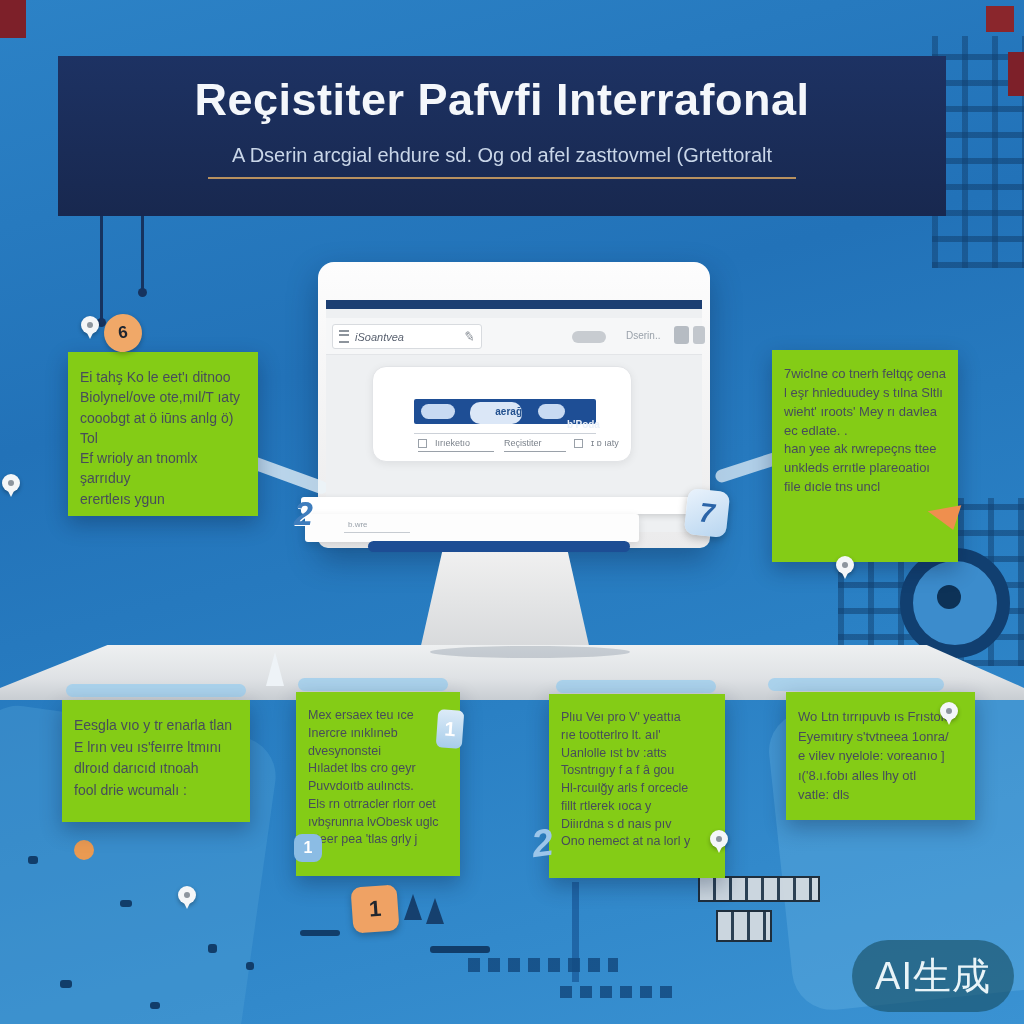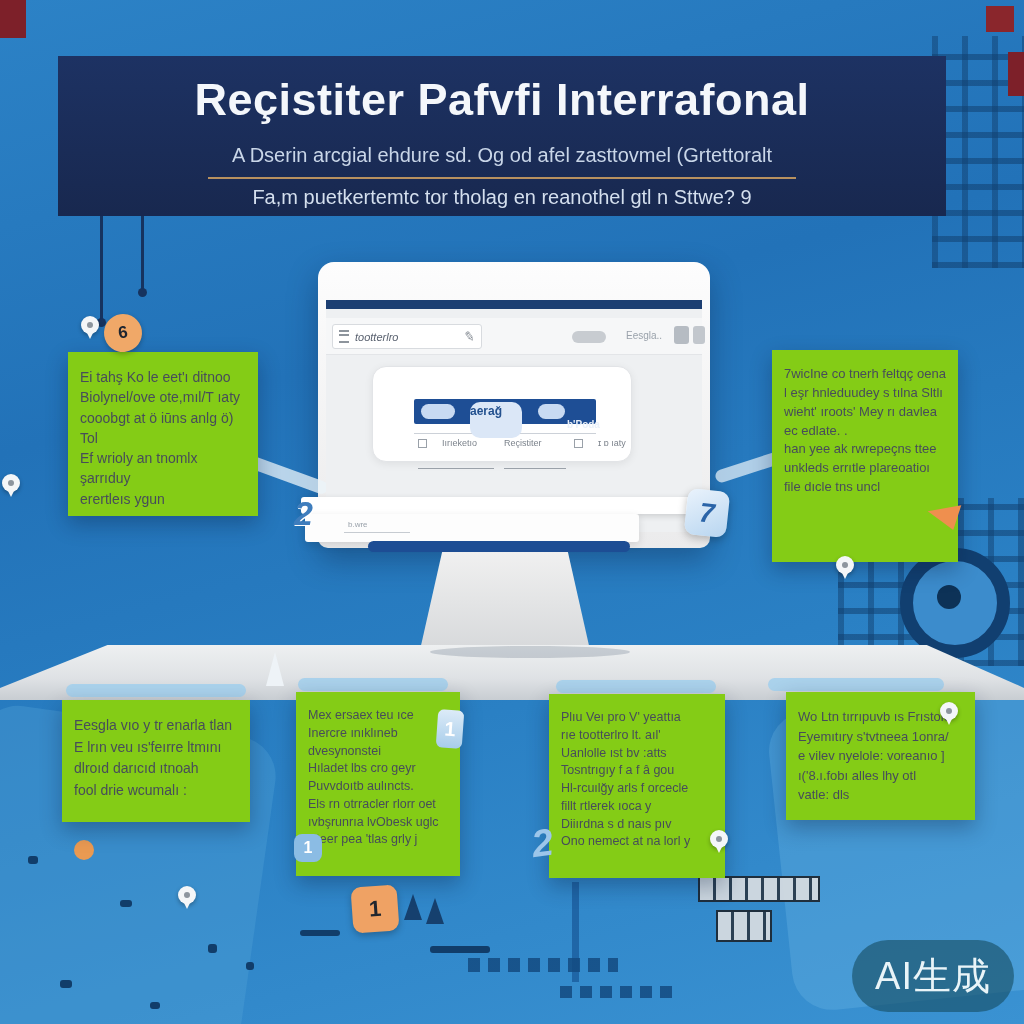--- a/index.html
+++ b/index.html
@@ -48,25 +48,25 @@
   .addr-text{font-style:italic;font-size:11px;color:#5a6270;flex:1;}
   .addr-pencil{font-size:13px;color:#7c838c;transform:rotate(10deg);}
   .blob{left:572px;top:331px;width:34px;height:12px;background:#c8ccd1;border-radius:7px;z-index:6;}
   .rlabel{left:626px;top:330px;font-size:10px;color:#9aa2ab;z-index:6;}
   .sqbtn{background:#b6bcc3;border-radius:3px;z-index:6;}
 
   .card{left:372px;top:366px;width:258px;height:94px;background:#fff;border:1px solid #e2e4e7;border-radius:14px;
     box-shadow:0 2px 8px rgba(0,0,0,.07);z-index:5;}
   .navbar{left:414px;top:399px;width:182px;height:25px;background:#1e4e95;border-radius:2px;z-index:6;}
   .pill{background:#c8daf2;border-radius:8px;z-index:7;}
-  .pill-mid{left:470px;top:402px;width:52px;height:36px;background:#dbe7f7;border-radius:10px;z-index:7;
-    text-align:left;font-size:12px;font-weight:bold;color:#23518f;line-height:19px;}
+  .pill-mid{left:470px;top:402px;width:52px;height:22px;background:#dbe7f7;border-radius:10px;z-index:7;
+    text-align:right;font-size:10px;font-weight:bold;color:#23518f;line-height:19px;}
   .navcap{left:567px;top:419px;font-size:10px;font-weight:bold;color:#eaf1fa;z-index:7;}
   .card-div{left:414px;top:433px;width:182px;height:1px;background:#ccd1d8;z-index:6;}
-  .field{font-size:9px;color:#7c838c;border-bottom:1px solid #9aa1a9;padding-bottom:20px;z-index:6;display:flex;align-items:center;gap:15px;}
+  .field{font-size:9px;color:#7c838c;border-bottom:1px solid #9aa1a9;padding-bottom:3px;z-index:6;display:flex;align-items:center;gap:8px;}
   .chk{display:inline-block;width:7px;height:7px;border:1px solid #9aa1a9;}
   .field3{border-bottom:none;}
 
   .strip1{left:301px;top:497px;width:420px;height:17px;background:#fff;border-radius:3px;box-shadow:0 2px 6px rgba(0,0,0,.15);z-index:6;}
   .strip2{left:305px;top:514px;width:334px;height:28px;background:#fdfdfd;border-radius:3px;box-shadow:0 3px 8px rgba(0,0,0,.12);z-index:6;}
   .swirl-screen{left:294px;top:494px;font-size:34px;font-weight:bold;font-style:italic;color:#3e7dbd;text-shadow:1px 1px 0 #ffffff;z-index:7;}
   .tiny-label{left:348px;top:520px;font-size:8px;color:#9aa2ab;z-index:7;}
   .tiny-underline{left:344px;top:532px;width:66px;height:1px;background:#c6cbd1;z-index:7;}
   .badge7{left:686px;top:490px;width:42px;height:46px;background:linear-gradient(150deg,#eaf3fc,#b7d5f0);border-radius:10px;
     transform:rotate(6deg);box-shadow:0 3px 8px rgba(0,0,0,.25);z-index:7;text-align:center;line-height:46px;
@@ -123,41 +123,40 @@
 <div class="abs wire-knob" style="left:138px;top:288px;z-index:1;"></div>
 <div class="abs circuit" style="left:838px;top:498px;width:186px;height:168px;z-index:1;"></div>
 <div class="abs target" style="left:900px;top:548px;z-index:1;"></div>
 <div class="abs patch" style="left:-40px;top:720px;width:300px;height:320px;background:rgba(84,163,216,.35);transform:rotate(8deg);z-index:1;"></div>
 <div class="abs patch" style="left:780px;top:700px;width:280px;height:300px;background:rgba(120,190,235,.28);transform:rotate(-6deg);z-index:1;"></div>
 
 <div class="abs hdr">
   <div class="abs hdr-sub1">A Dserin arcgial ehdure sd. Og od afel zasttovmel (Grtettoralt</div>
   <div class="abs hdr-title">Reçistiter Pafvfi Interrafonal</div>
   <div class="abs hdr-divider"></div>
-  <div class="abs hdr-sub2">Fa,m puetkertemtc tor tholag en reanothel gtl n Sttwe? 9</div>
 </div>
 
 <div class="abs swoosh" style="left:242px;top:468px;width:88px;background:rgba(235,244,250,.75);transform:rotate(20deg);z-index:4;"></div>
 <div class="abs swoosh" style="left:714px;top:460px;width:74px;background:rgba(235,244,250,.7);transform:rotate(-18deg);z-index:4;"></div>
 <div class="abs swoosh" style="left:66px;top:684px;width:180px;background:rgba(158,206,238,.8);z-index:4;"></div>
 <div class="abs swoosh" style="left:298px;top:678px;width:150px;background:rgba(158,206,238,.8);z-index:4;"></div>
 <div class="abs swoosh" style="left:556px;top:680px;width:160px;background:rgba(158,206,238,.8);z-index:4;"></div>
 <div class="abs swoosh" style="left:768px;top:678px;width:176px;background:rgba(158,206,238,.8);z-index:4;"></div>
 
 <div class="abs monitor-bezel"></div>
 <div class="abs screen"></div>
 <div class="abs screen-stripe"></div>
 <div class="abs toolbar"></div>
 <div class="abs addr">
   <span class="addr-menu"></span>
-  <span class="addr-text">tootterlro</span>
+  <span class="addr-text">iSoantvea</span>
   <span class="addr-pencil">✎</span>
 </div>
 <div class="abs blob"></div>
-<div class="abs rlabel">Eesgla..</div>
+<div class="abs rlabel">Dserin..</div>
 <div class="abs sqbtn" style="left:674px;top:326px;width:15px;height:18px;"></div>
 <div class="abs sqbtn" style="left:693px;top:326px;width:12px;height:18px;background:#c2c7cd;"></div>
 
 <div class="abs card"></div>
 <div class="abs navbar"></div>
 <div class="abs pill" style="left:421px;top:404px;width:34px;height:15px;"></div>
 <div class="abs pill-mid">aerağ</div>
 <div class="abs pill" style="left:538px;top:404px;width:27px;height:15px;"></div>
 <div class="abs navcap">b'Poda</div>
 <div class="abs card-div"></div>

